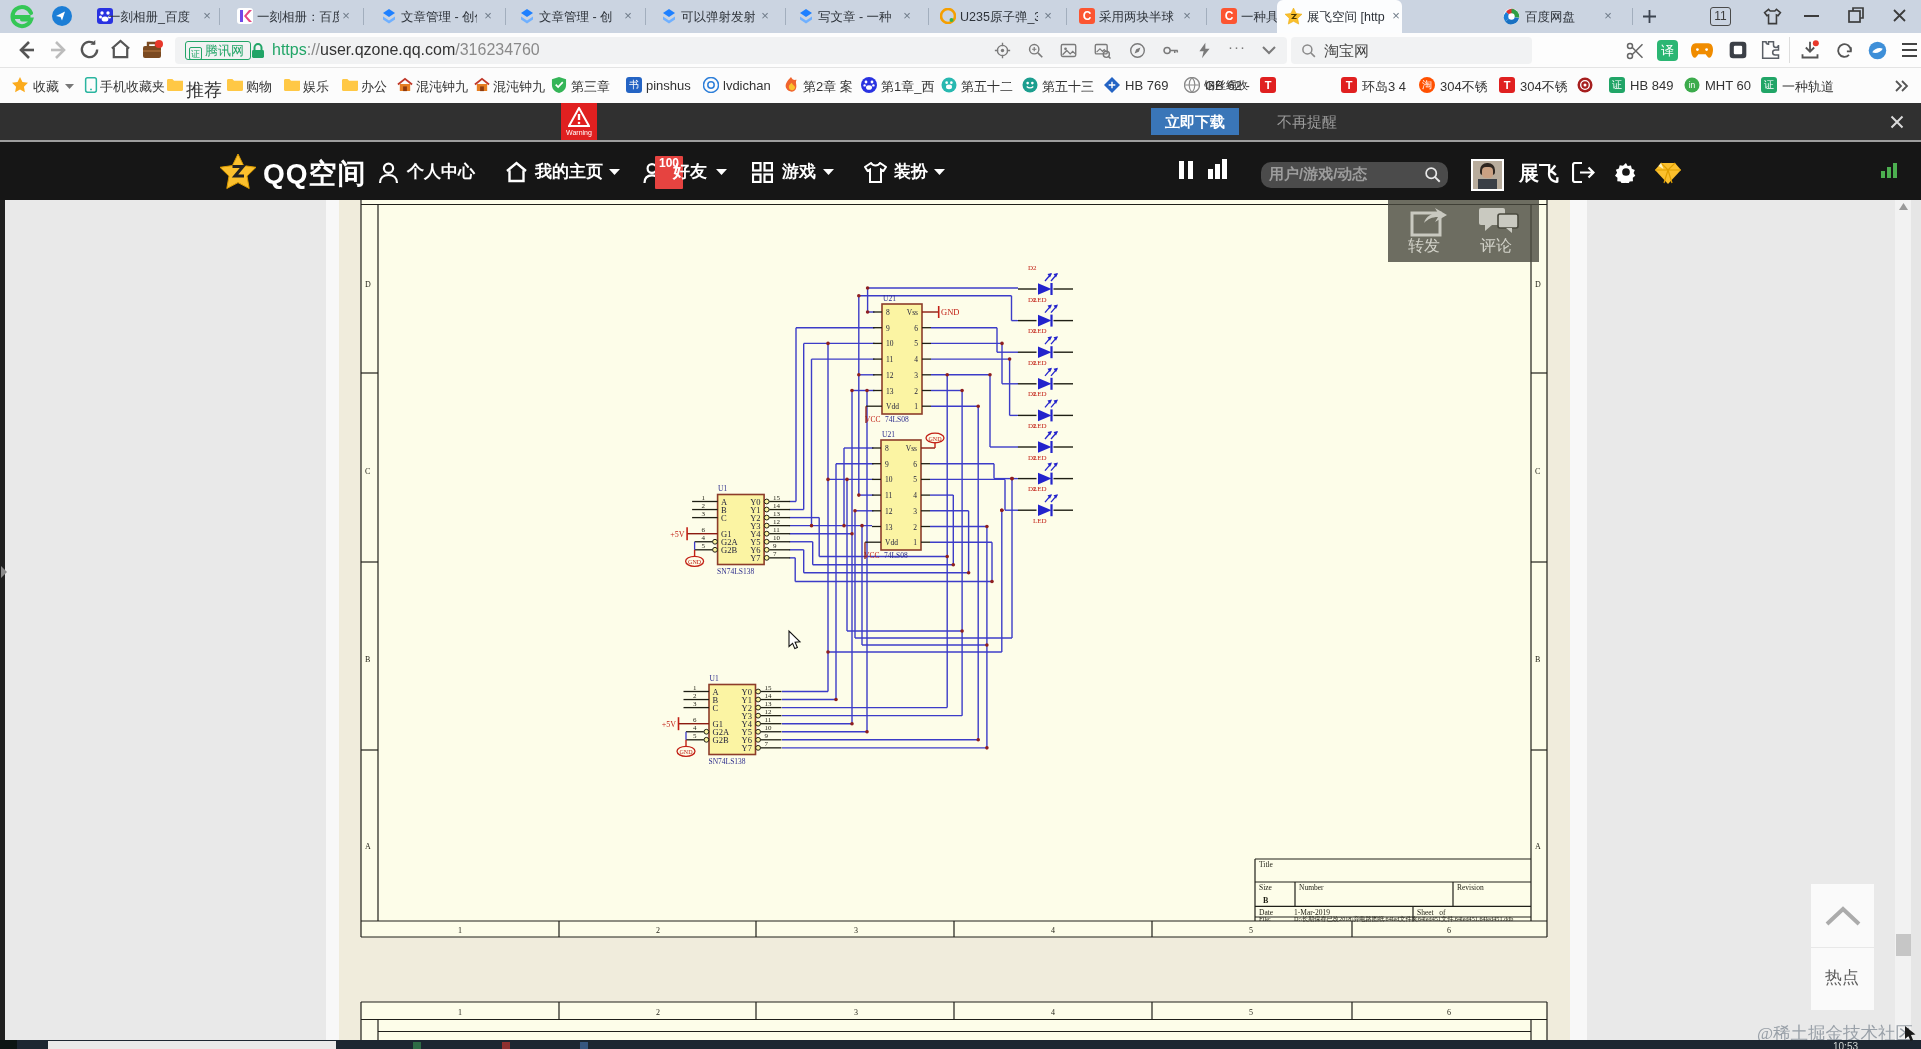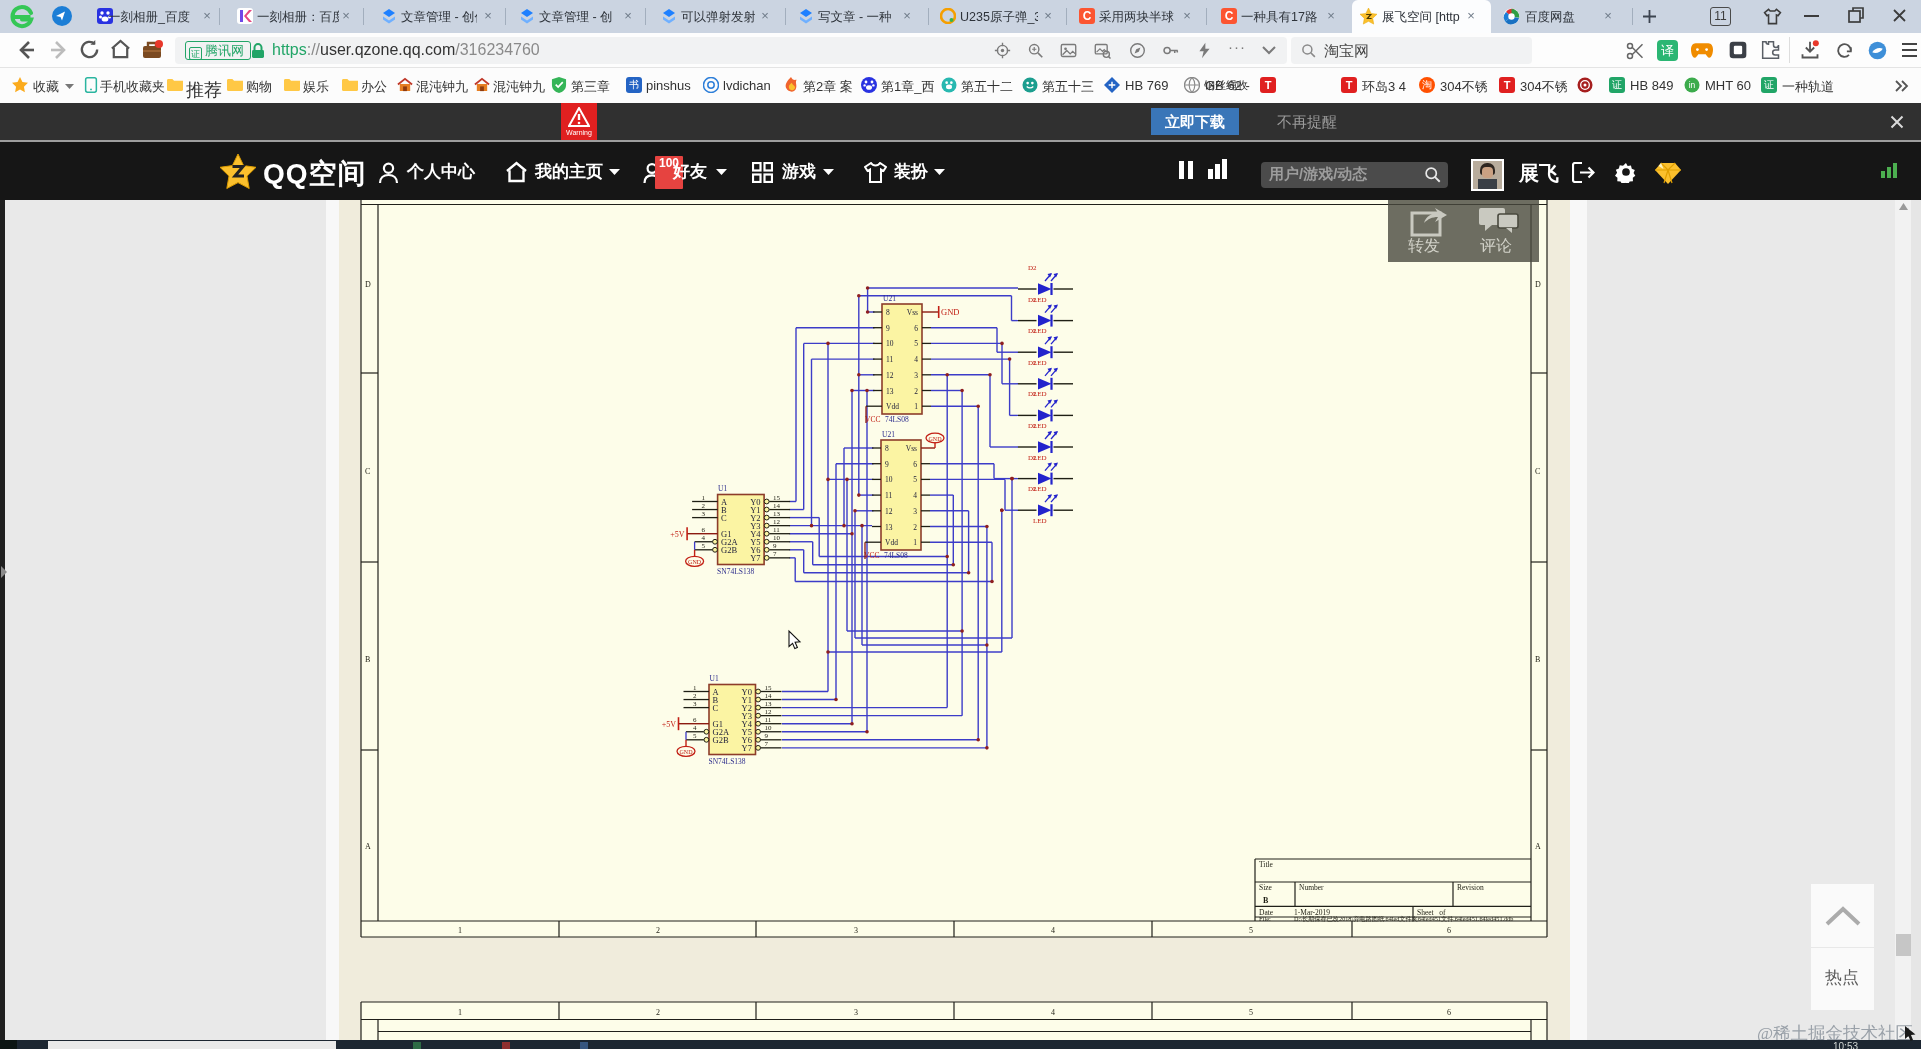--- a/index.html
+++ b/index.html
@@ -138,21 +138,21 @@
       <div class="tdiv" style="left:1206px"></div>
 
     <div class="tab" style="left:1212px;width:135px">
       <div class="fav" style="left:9px;background:#fc5531">
           <div style="color:#fff;font-size:12px;font-weight:bold;text-align:center;line-height:16px">C</div>
         </div>
       <div class="ttl" style="left:29px;width:80px">一种具有17路</div>
       <div class="cls" style="left:112px">×</div>
     </div>
 
-    <div class="tab" style="left:1352px;width:139px;background:#fcfdfe;border-radius:6px 6px 0 0">
+    <div class="tab" style="left:1277px;width:125px;background:#fcfdfe;border-radius:6px 6px 0 0">
       <div class="fav" style="left:8px"><svg width="17" height="17" viewBox="0 0 17 17">
             <path d="M8.5 0l2.6 5.4 5.9.8-4.3 4.1 1 5.8-5.2-2.8-5.2 2.8 1-5.8L0 6.2l5.9-.8z" fill="#fbc02d" stroke="#e6a700" stroke-width=".5"></path>
             <path d="M6.2 6.5h4.6l-3.4 4h4.2" stroke="#4a3800" stroke-width="1.2" fill="none"></path>
           </svg></div>
       <div class="ttl" style="left:30px;width:78px">展飞空间 [http</div>
       <div class="cls" style="left:112px">×</div>
     </div>
 
     <div class="tab" style="left:1491px;width:136px">
       <div class="fav" style="left:12px"><svg width="17" height="17" viewBox="0 0 17 17">
@@ -484,21 +484,21 @@
       </svg>
     <div class="qzitem" style="left:894px">装扮</div>
     <svg class="abs" style="left:934px;top:27px" width="11" height="7" viewBox="0 0 11 7">
         <path d="M0 0l5.5 6L11 0z" fill="#fff"></path>
       </svg>
     <div class="abs" style="left:1179px;top:19px;width:5px;height:18px;background:#fff"></div>
     <div class="abs" style="left:1188px;top:19px;width:5px;height:18px;background:#fff"></div>
     <div class="abs" style="left:1208px;top:27px;width:5px;height:10px;background:#fff"></div>
     <div class="abs" style="left:1215px;top:22px;width:5px;height:15px;background:#fff"></div>
     <div class="abs" style="left:1222px;top:17px;width:5px;height:20px;background:#fff"></div>
-    <div class="abs" style="left:1261px;top:20px;width:187px;height:26px;background:#4b4b4b;border-radius:4px">
+    <div class="abs" style="left:1261px;top:20px;width:187px;height:26px;background:#4b4b4b;border-radius:10px">
       <div class="abs" style="left:8px;top:3px;font-size:15px;color:#9d9d9d">用户/游戏/动态</div>
       <svg class="abs" style="left:163px;top:4px" width="17" height="17" viewBox="0 0 20 20">
           <circle cx="8.5" cy="8.5" r="6" fill="none" stroke="#e8e8e8" stroke-width="2"></circle>
           <path d="M13 13l5.5 5.5" stroke="#e8e8e8" stroke-width="2.2"></path>
         </svg>
     </div>
     <div class="abs" style="left:1471px;top:17px;width:33px;height:32px;background:#fff">
       <div class="abs" style="left:2px;top:2px;width:29px;height:28px;background:#b8ac9c"></div>
       <div class="abs" style="left:9px;top:4px;width:15px;height:12px;background:#2e2620;border-radius:7px 7px 3px 3px"></div>
       <div class="abs" style="left:11px;top:8px;width:11px;height:11px;background:#caa183;border-radius:4px"></div>

